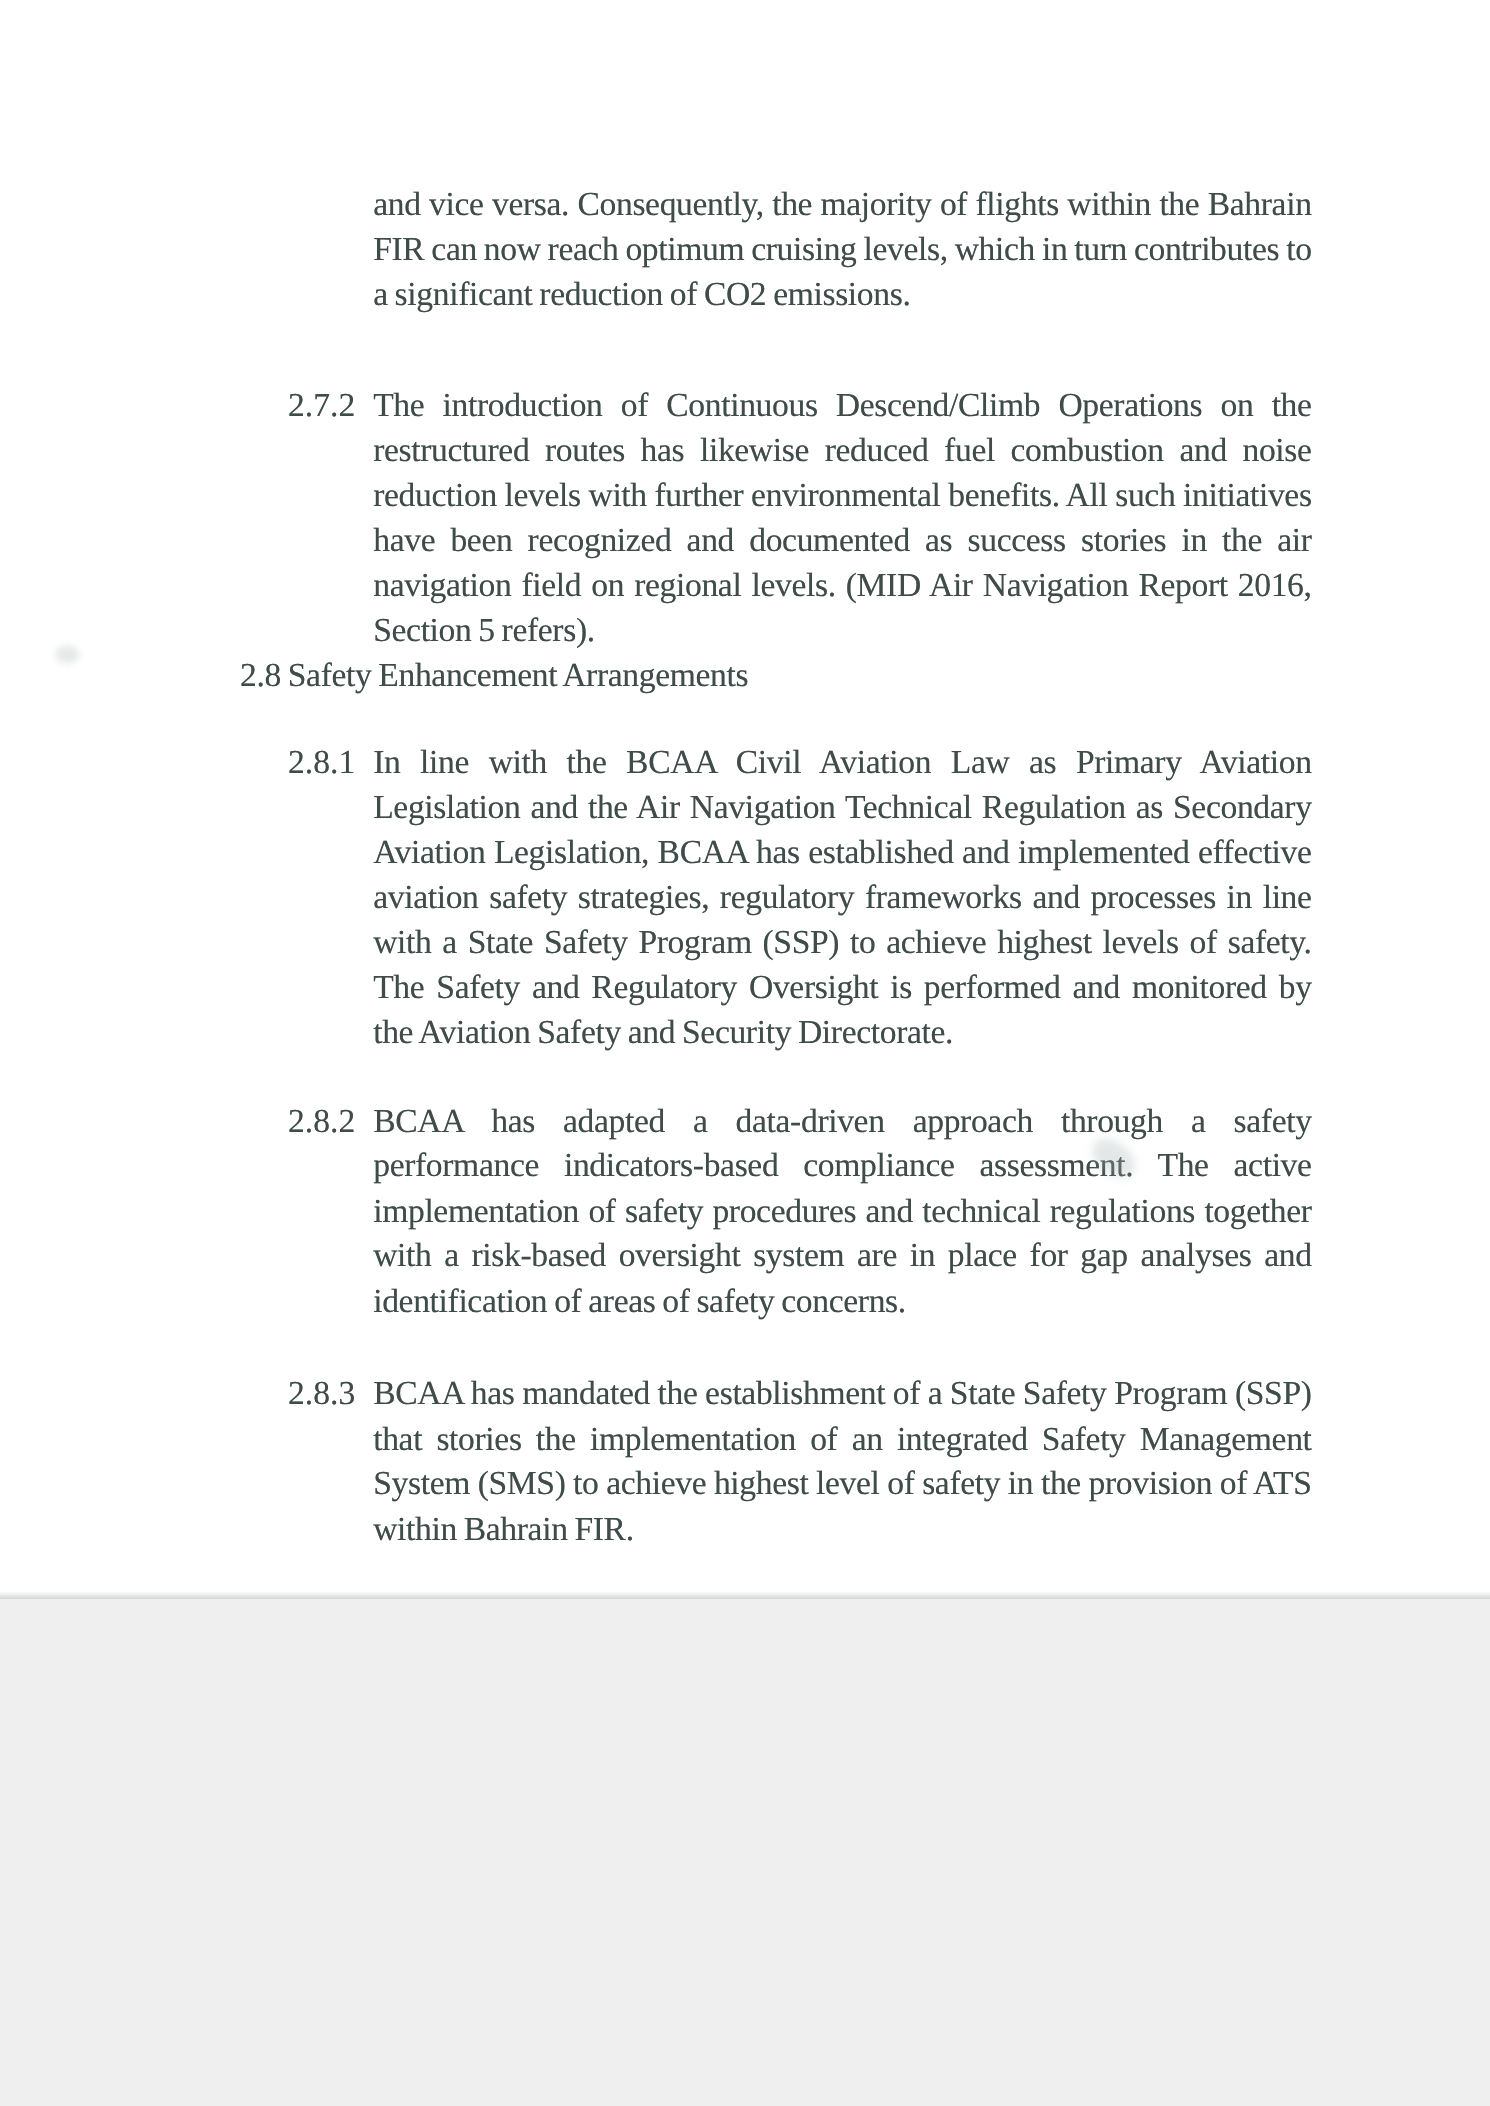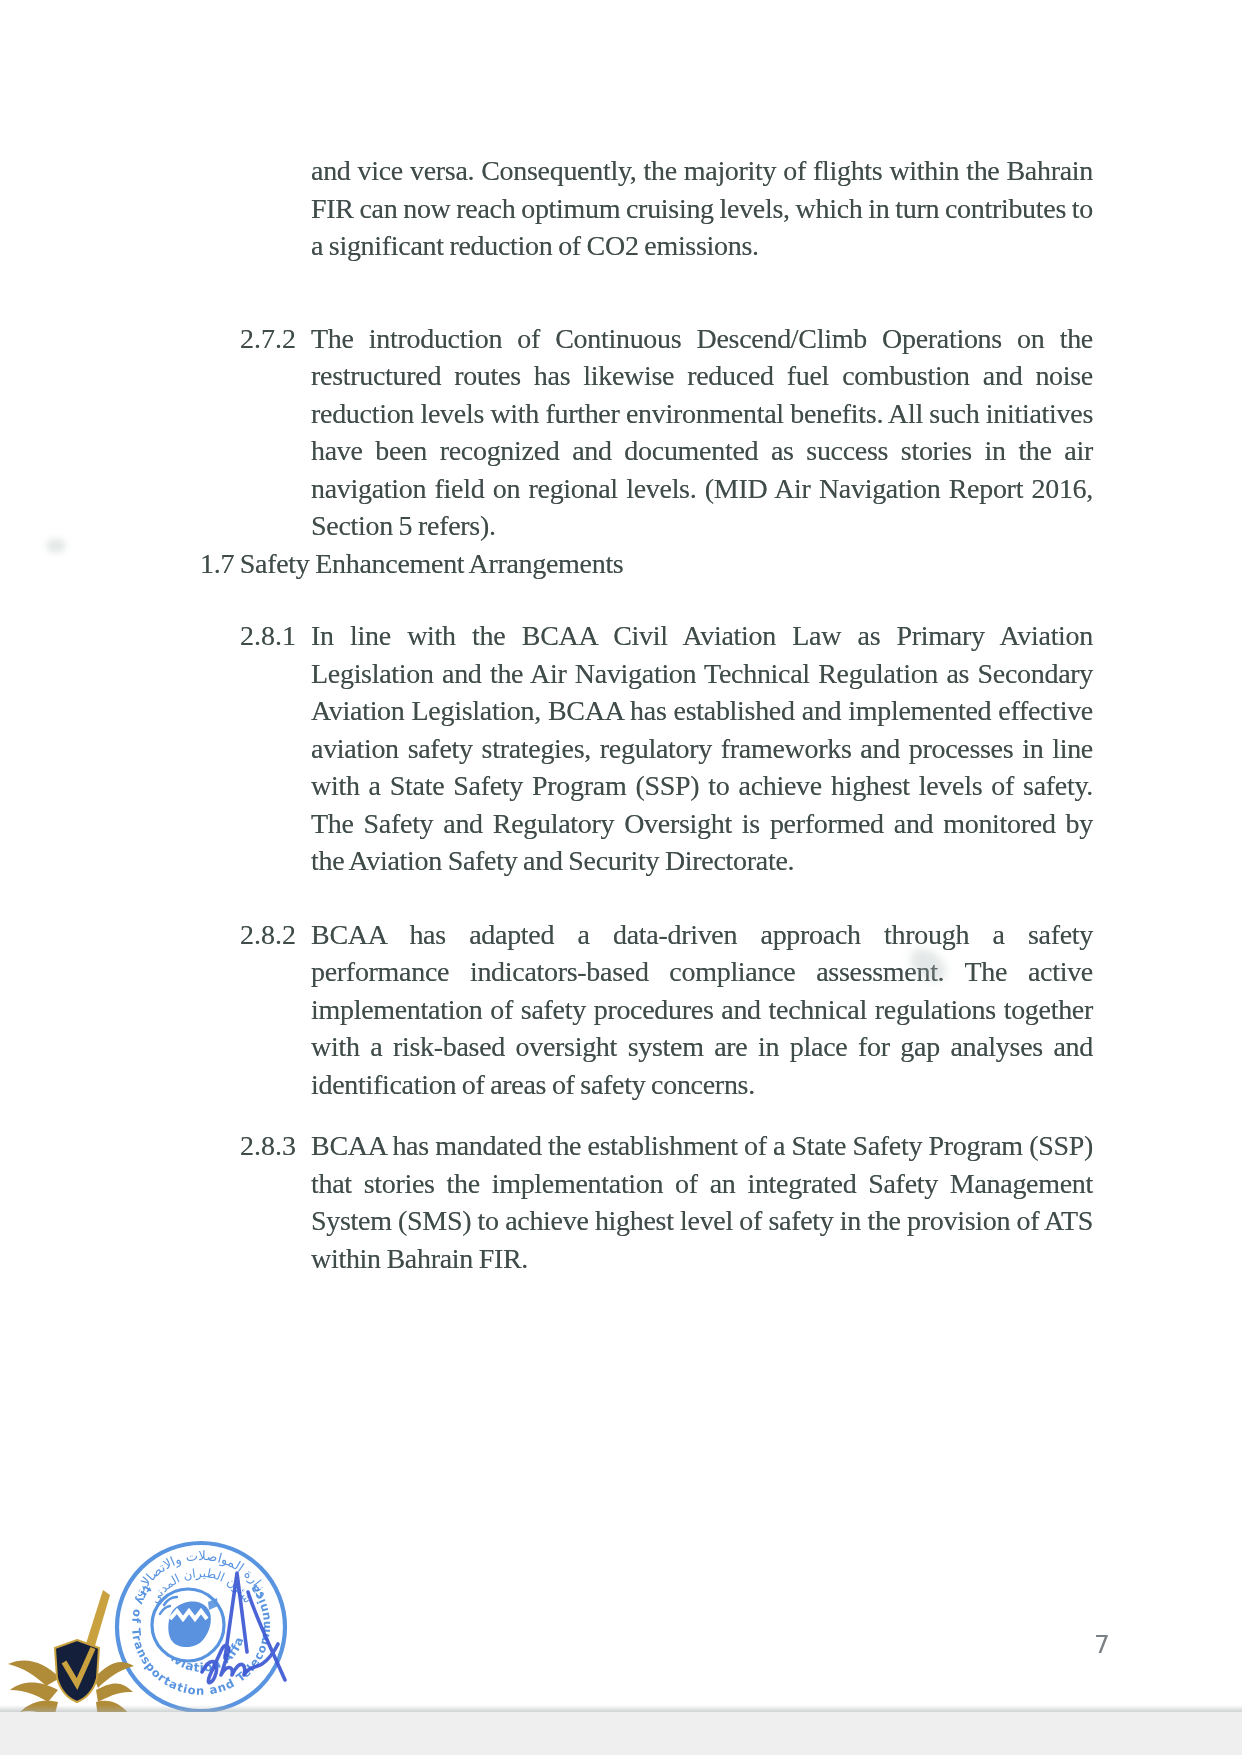--- a/index.html
+++ b/index.html
@@ -1,19 +1,19 @@
 <!DOCTYPE html>
 <html><head>
 <meta charset="utf-8">
 <style>
   html, body { margin: 0; padding: 0; background: #efefef; }
   .page {
     position: relative;
     width: 1242px;
-    height: 1712px;
+    height: 1333px;
     background: #ffffff;
     overflow: hidden;
     font-family: "Liberation Serif", "DejaVu Serif", serif;
   }
   .body-column {
     position: absolute;
     left: 311px;
     top: 152px;
     width: 782px;
     color: #3f4c4a;
@@ -22,21 +22,21 @@
     letter-spacing: -0.3px;
     word-spacing: -1px;
     text-align: justify;
     text-shadow: 0 0 0.5px rgba(63,76,74,0.55);
   }
   .para { margin: 0; }
   .p-continuation { margin-bottom: 55px; }
   .clause { position: relative; }
   .clause-272 { }
   .clause-281 { margin-bottom: 36px; }
-  .clause-282 { margin-bottom: 24px; }
+  .clause-282 { margin-bottom: 40px; }
   .clause-num {
     position: absolute;
     left: -71px;
     top: 0;
     text-align: left;
     letter-spacing: 0;
   }
   .section-heading {
     font-size: 28px;
     font-weight: normal;
@@ -84,21 +84,21 @@
 
   <div class="body-column">
 
     <p class="para p-continuation">and vice versa. Consequently, the majority of flights within the Bahrain FIR can now reach optimum cruising levels, which in turn contributes to a significant reduction of CO2 emissions.</p>
 
     <div class="clause clause-272">
       <span class="clause-num">2.7.2</span>
       <p class="para">The introduction of Continuous Descend/Climb Operations on the restructured routes has likewise reduced fuel combustion and noise reduction levels with further environmental benefits. All such initiatives have been recognized and documented as success stories in the air navigation field on regional levels. (MID Air Navigation Report 2016, Section 5 refers).</p>
     </div>
 
-    <h2 class="section-heading">1.7 Safety Enhancement Arrangements</h2>
+    <h2 class="section-heading">2.8 Safety Enhancement Arrangements</h2>
 
     <div class="clause clause-281">
       <span class="clause-num">2.8.1</span>
       <p class="para">In line with the BCAA Civil Aviation Law as Primary Aviation Legislation and the Air Navigation Technical Regulation as Secondary Aviation Legislation, BCAA has established and implemented effective aviation safety strategies, regulatory frameworks and processes in line with a State Safety Program (SSP) to achieve highest levels of safety. The Safety and Regulatory Oversight is performed and monitored by the Aviation Safety and Security Directorate.</p>
     </div>
 
     <div class="clause clause-282">
       <span class="clause-num">2.8.2</span>
       <p class="para">BCAA has adapted a data-driven approach through a safety performance indicators-based compliance assessment. The active implementation of safety procedures and technical regulations together with a risk-based oversight system are in place for gap analyses and identification of areas of safety concerns.</p>
     </div>

